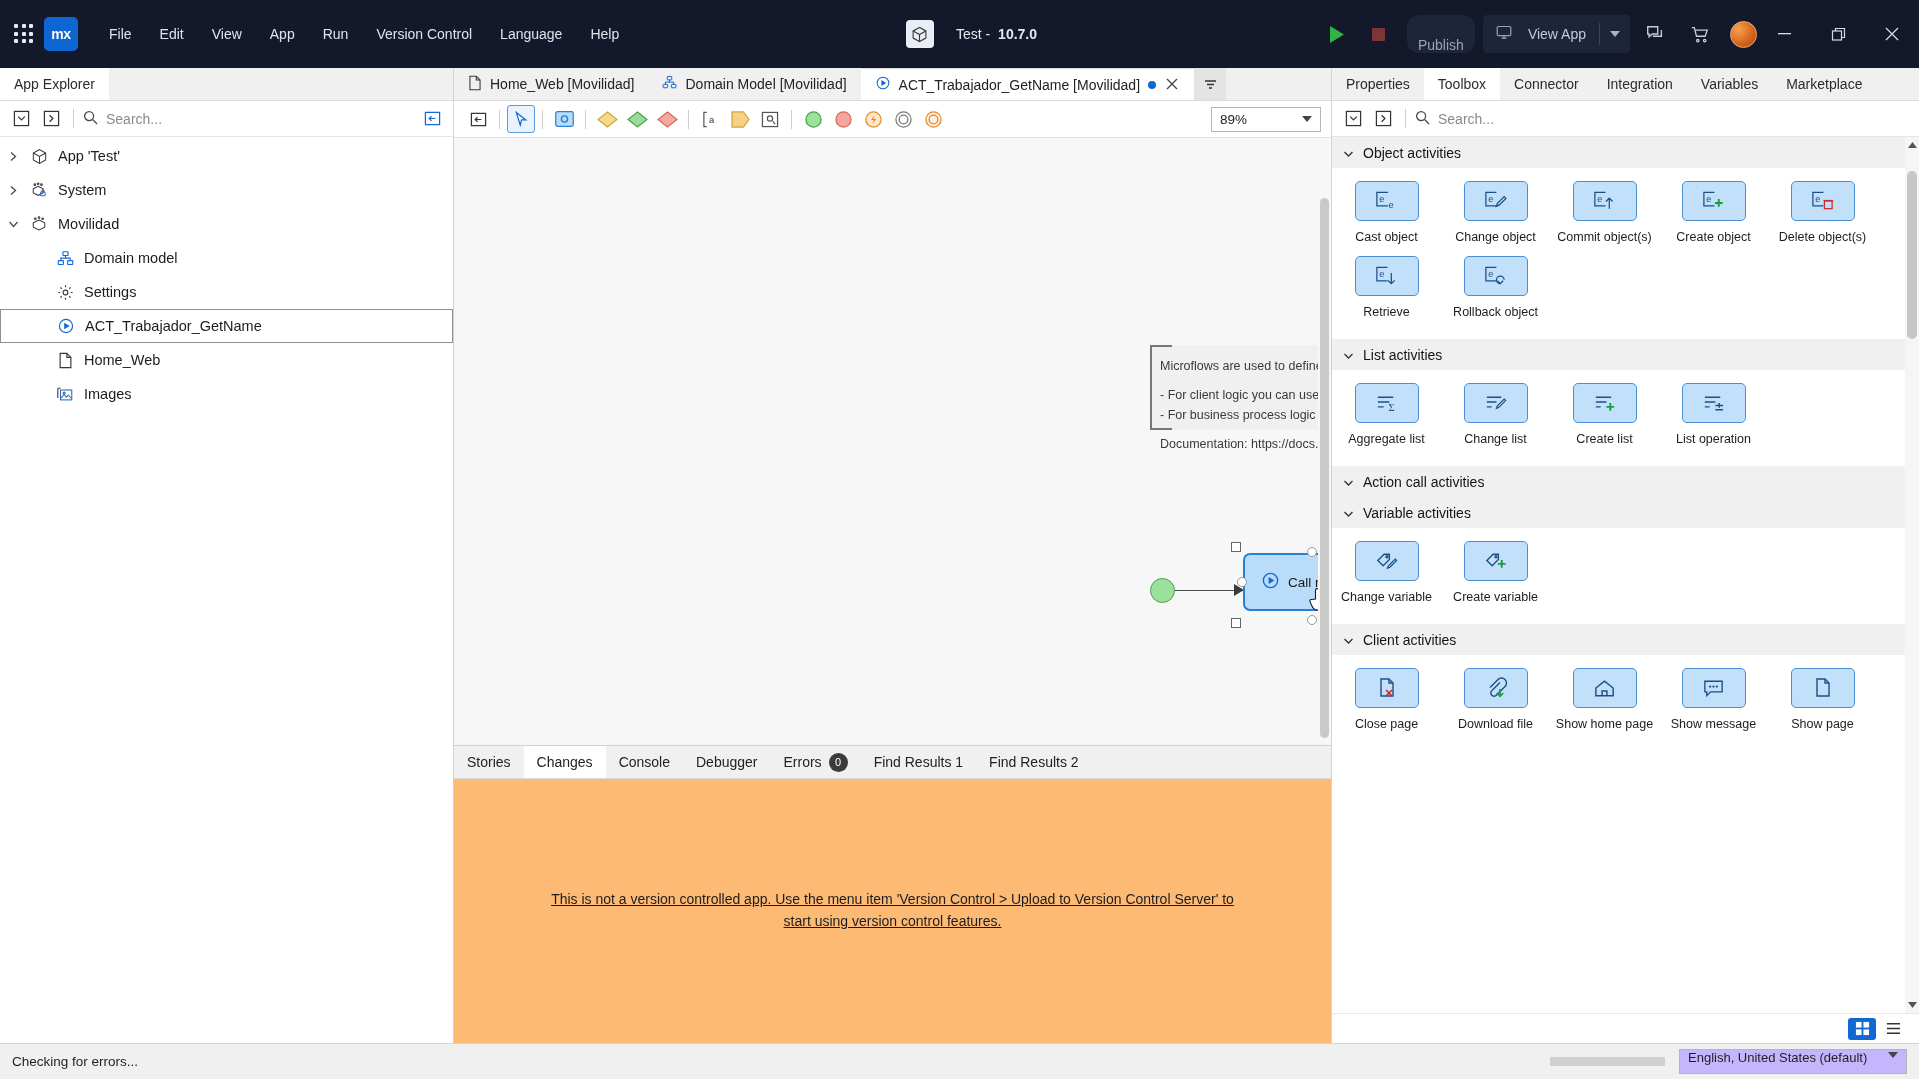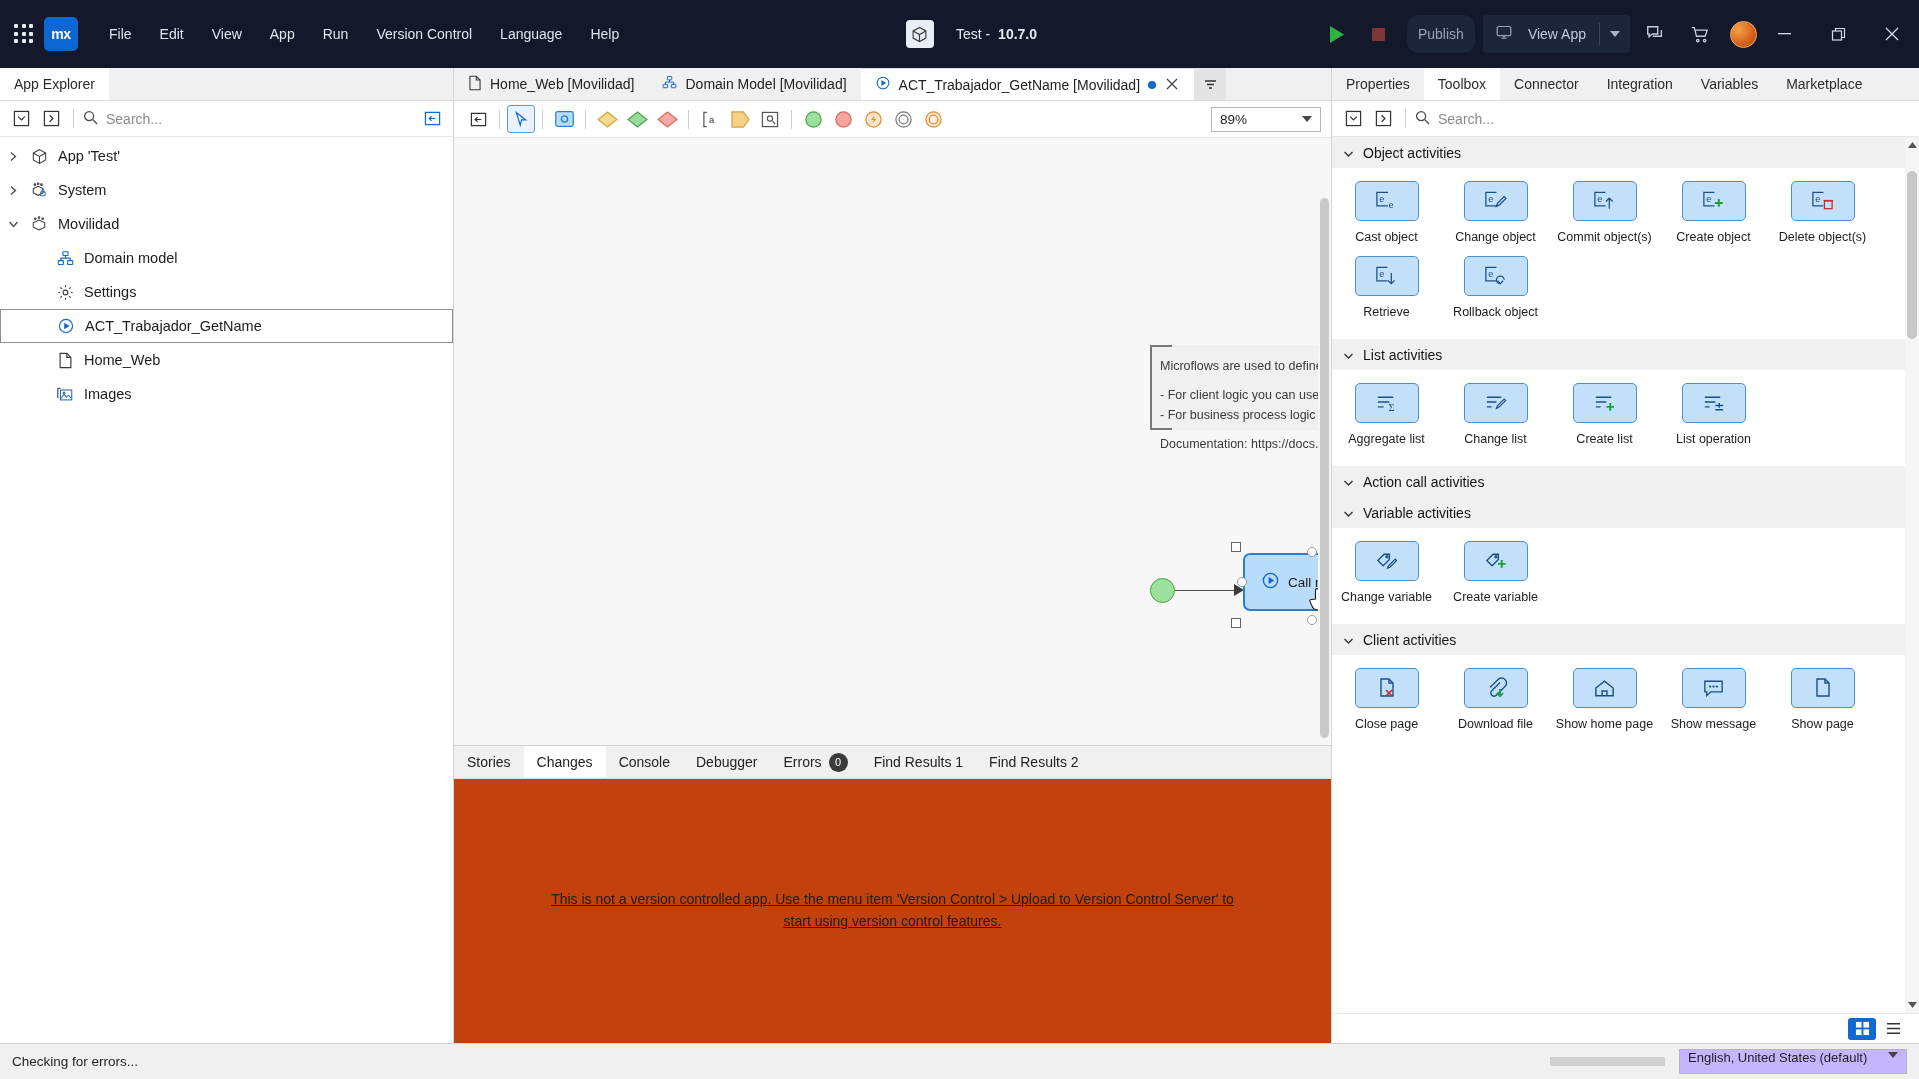--- a/index.html
+++ b/index.html
@@ -51,21 +51,21 @@
   .tb-run {
     width: 44px; height: 100%; display: flex; align-items: center; justify-content: center;
     cursor: pointer;
   }
   .tb-stop {
     width: 40px; height: 100%; display: flex; align-items: center; justify-content: center;
     cursor: pointer;
   }
   .stop-sq { width: 13px; height: 13px; background: #7e3535; border-radius: 1px; }
   .tb-btn {
-    height: 38px; display: flex; align-items: center; gap: 7px; padding: 0 11px;
+    height: 38px; display: flex; align-items: flex-end; gap: 7px; padding: 0 11px;
     background: #1d2539; border-radius: 12px; margin-left: 8px; color: #9aa3b8;
     font-size: 14px; cursor: pointer;
   }
   .tb-split { display: flex; align-items: center; background: #1d2539; border-radius: 4px; margin-left: 8px; height: 38px; }
   .tb-split .main { display: flex; align-items: center; gap: 16px; padding: 0 13px; color: #c3cada; font-size: 14px; cursor: pointer; height: 100%; }
   .tb-split .divider { width: 1px; height: 22px; background: #3a445e; }
   .tb-split .caret { padding: 0 10px; color: #aab2c6; cursor: pointer; display:flex; align-items:center; height:100%;}
   .tb-icon {
     width: 38px; height: 38px; display: flex; align-items: center; justify-content: center;
     cursor: pointer; margin-left: 6px; border-radius: 4px; color: #c6cdde;
@@ -147,21 +147,21 @@
              gap: 8px; padding-left: 16px; font-size: 13.5px; color: #1b1b1b; cursor: pointer; }
   .handle { position: absolute; width: 10px; height: 10px; background: #fff;
             border: 1px solid #666; }
   .handle.round { border-radius: 50%; border-color: #999; }
   .flowline { position: absolute; height: 1.4px; background: #4a4a4a; }
   .arrowhead { position: absolute; width: 0; height: 0; border-top: 6px solid transparent;
                border-bottom: 6px solid transparent; border-left: 10px solid #3a3a3a; }
 
   
   .dock { height: 298px; flex: 0 0 298px; display: flex; flex-direction: column;
-          border-top: 1px solid #d0d0d0; background: #c2410c; }
+          border-top: 1px solid #d0d0d0; background: #fdba74; }
   .dock-tabs { height: 33px; display: flex; align-items: stretch; background: #f0f0f0;
                border-bottom: 1px solid #dcdcdc; }
   .dock-tab { display: flex; align-items: center; gap: 7px; padding: 0 13px; font-size: 14px;
               color: #222; cursor: pointer; }
   .dock-tab.active { background: #fff; }
   .badge { min-width: 19px; height: 19px; border-radius: 50%; background: #3b3b3b; color: #fff;
            font-size: 11px; display: flex; align-items: center; justify-content: center; padding: 0 4px; }
   .dock-body { flex: 1; display: flex; align-items: center; justify-content: center; padding: 0 90px; }
   .dock-msg { text-align: center; font-size: 14px; color: #1d1d1d; line-height: 1.55; max-width: 880px; text-decoration: underline; }
 

